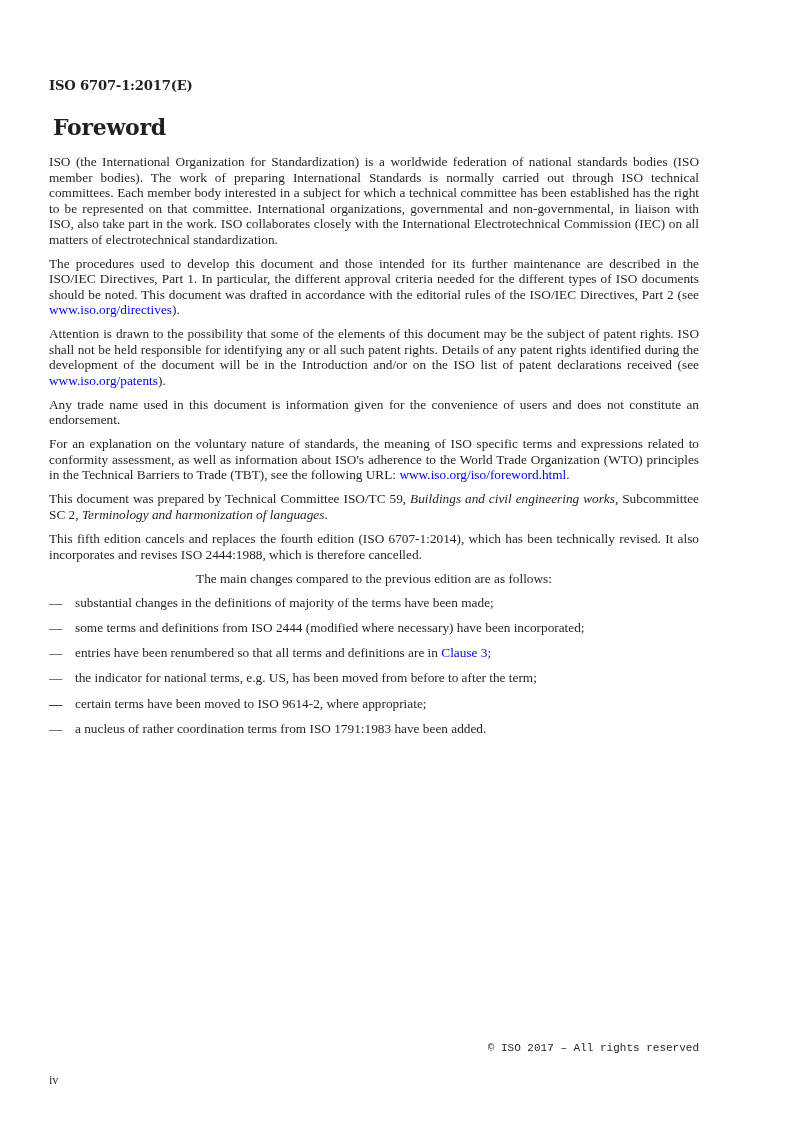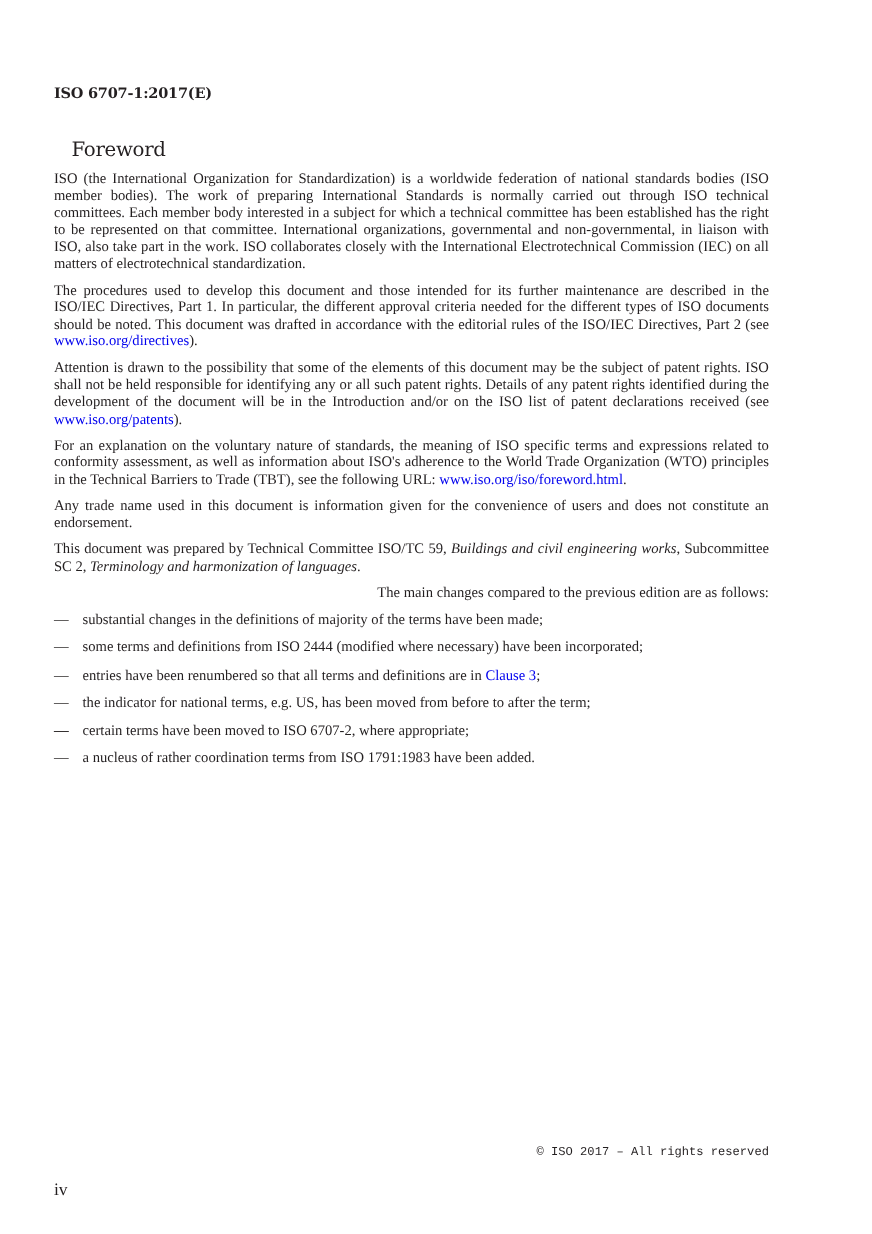--- a/index.html
+++ b/index.html
@@ -7,75 +7,76 @@
       width: 793px; height: 1122px; position: relative; overflow: hidden;
       font-family: "DejaVu Serif", "Liberation Serif", serif;
       color: #231f20;
     }
     .doc-id {
       position: absolute; left: 49px; top: 46px;
       font-family: "DejaVu Serif", serif; font-weight: bold;
       font-size: 13.2px; letter-spacing: -0.2px; margin-top: 32px;
     }
     .title {
-      position: absolute; left: 49px; top: 110px; margin: 16px;
-      font-family: "DejaVu Serif", serif; font-weight: normal;
-      font-size: 18px; letter-spacing: -0.3px;
+      position: absolute; left: 49px; top: 110px; margin: 4px;
+      font-family: "DejaVu Serif", serif; font-weight: bold;
+      font-size: 22px; letter-spacing: -0.3px;
     }
     .content {
       position: absolute; left: 49px; top: 154px; width: 650px;
       font-family: "Liberation Serif", serif;
       font-size: 13.3px; line-height: 15.5px;
     }
     .para { margin: 0 0 8.6px 0; text-align: justify; }
-    .para.left { text-align: right; }
+    .para.left { text-align: center; }
     a.link { color: #0000ee; }
     .list { margin: 0; padding: 0; list-style: none; }
     .list-item {
       position: relative; padding-left: 26px; margin: 0 0 9.7px 0;
     }
     .dash { position: absolute; left: 0; top: 0; }
     .footer-page {
       position: absolute; left: 49px; top: 1073px;
-      font-family: "Liberation Serif", serif; font-size: 16px;
+      font-family: "Liberation Serif", serif; font-size: 12px;
     }
     .footer-copy {
       position: absolute; right: 94px; top: 1042px;
       font-family: Liberation Mono, monospace; font-size: 11px;
     }
   </style>
 </head>
 <body>
 
 <div class="doc-id">ISO 6707-1:2017(E)</div>
 
 <h1 class="title">Foreword</h1>
 
 <div class="content">
   <p class="para">ISO (the International Organization for Standardization) is a worldwide federation of national standards bodies (ISO member bodies). The work of preparing International Standards is normally carried out through ISO technical committees. Each member body interested in a subject for which a technical committee has been established has the right to be represented on that committee. International organizations, governmental and non-governmental, in liaison with ISO, also take part in the work. ISO collaborates closely with the International Electrotechnical Commission (IEC) on all matters of electrotechnical standardization.</p>
 
   <p class="para"><span>The procedures used to develop this document and those intended for its further maintenance are described in the ISO/IEC Directives, Part 1. In particular, the different approval criteria needed for the different types of ISO documents should be noted. This document was drafted in accordance with the editorial rules of the ISO/IEC Directives, Part 2 (see </span><a class="link">www.iso.org/directives</a><span>).</span></p>
 
   <p class="para"><span>Attention is drawn to the possibility that some of the elements of this document may be the subject of patent rights. ISO shall not be held responsible for identifying any or all such patent rights. Details of any patent rights identified during the development of the document will be in the Introduction and/or on the ISO list of patent declarations received (see </span><a class="link">www.iso.org/patents</a><span>).</span></p>
 
+  <p class="para">Any trade name used in this document is information given for the convenience of users and does not constitute an endorsement.</p>
+
   <p class="para"><span>For an explanation on the voluntary nature of standards, the meaning of ISO specific terms and expressions related to conformity assessment, as well as information about ISO's adherence to the World Trade Organization (WTO) principles in the Technical Barriers to Trade (TBT), see the following URL: </span><a class="link">www.iso.org/iso/foreword.html</a><span>.</span></p>
-
-  <p class="para">Any trade name used in this document is information given for the convenience of users and does not constitute an endorsement.</p>
 
   <p class="para"><span>This document was prepared by Technical Committee ISO/TC 59, </span><i>Buildings and civil engineering works</i><span>, Subcommittee SC 2, </span><i>Terminology and harmonization of languages</i><span>.</span></p>
 
+  <p class="para">This fifth edition cancels and replaces the fourth edition (ISO 6707-1:2014), which has been technically revised. It also incorporates and revises ISO 2444:1988, which is therefore cancelled.</p>
 
   <p class="para left">The main changes compared to the previous edition are as follows:</p>
 
   <ul class="list">
     <li class="list-item"><span class="dash">—</span><span>substantial changes in the definitions of majority of the terms have been made;</span></li>
     <li class="list-item"><span class="dash">—</span><span>some terms and definitions from ISO 2444 (modified where necessary) have been incorporated;</span></li>
     <li class="list-item"><span class="dash">—</span><span>entries have been renumbered so that all terms and definitions are in </span><a class="link">Clause 3</a><span>;</span></li>
     <li class="list-item"><span class="dash">—</span><span>the indicator for national terms, e.g. US, has been moved from before to after the term;</span></li>
     <li class="list-item"><span class="dash">—</span></li>
-    <li class="list-item"><span class="dash">—</span><span>certain terms have been moved to ISO 6707-2, where appropriate;</span></li>
+    <li class="list-item"><span class="dash">—</span><span>certain terms have been moved to ISO 9614-2, where appropriate;</span></li>
     <li class="list-item"><span class="dash">—</span><span>a nucleus of rather coordination terms from ISO 1791:1983 have been added.</span></li>
   </ul>
 
 </div>
 
 <div class="footer-page">iv</div>
 <div class="footer-copy">© ISO 2017 – All rights reserved</div>
 
 </body></html>

